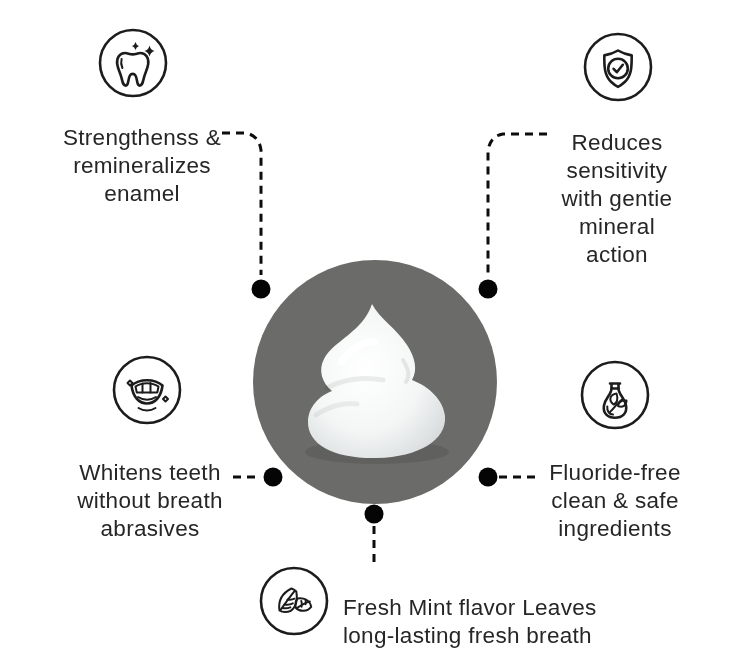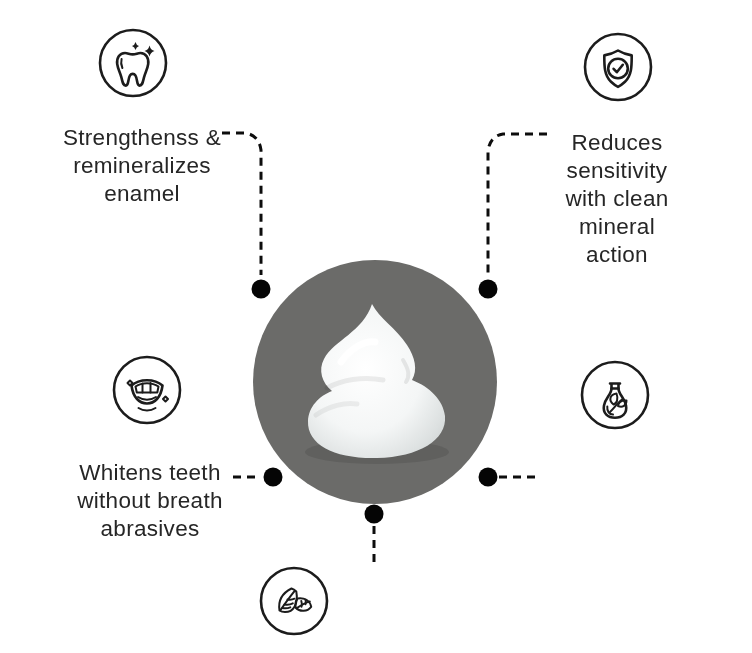--- a/index.html
+++ b/index.html
@@ -150,20 +150,25 @@
       <path class="ic-thin" d="M38.8 43.2 C43.2 40.2 47.8 37.6 51.8 36.4"></path>
       <path class="ic-thin" d="M43.5 41.8 C44 39.8 44 37.8 43.3 36 M47.5 39.3 C48 37.8 48 36.2 47.5 34.8"></path>
     </svg>
   </div>
 
   <p class="label label-tl">Strengthenss &amp;
 remineralizes
 enamel</p>
   <p class="label label-tr">Reduces
 sensitivity
-with clean
+with gentie
 mineral
 action</p>
   <p class="label label-ml">Whitens teeth
 without breath
 abrasives</p>
+  <p class="label label-mr">Fluoride-free
+clean &amp; safe
+ingredients</p>
+  <p class="label label-bottom">Fresh Mint flavor Leaves
+long-lasting fresh breath</p>
 
 </div>
 
 </body></html>

